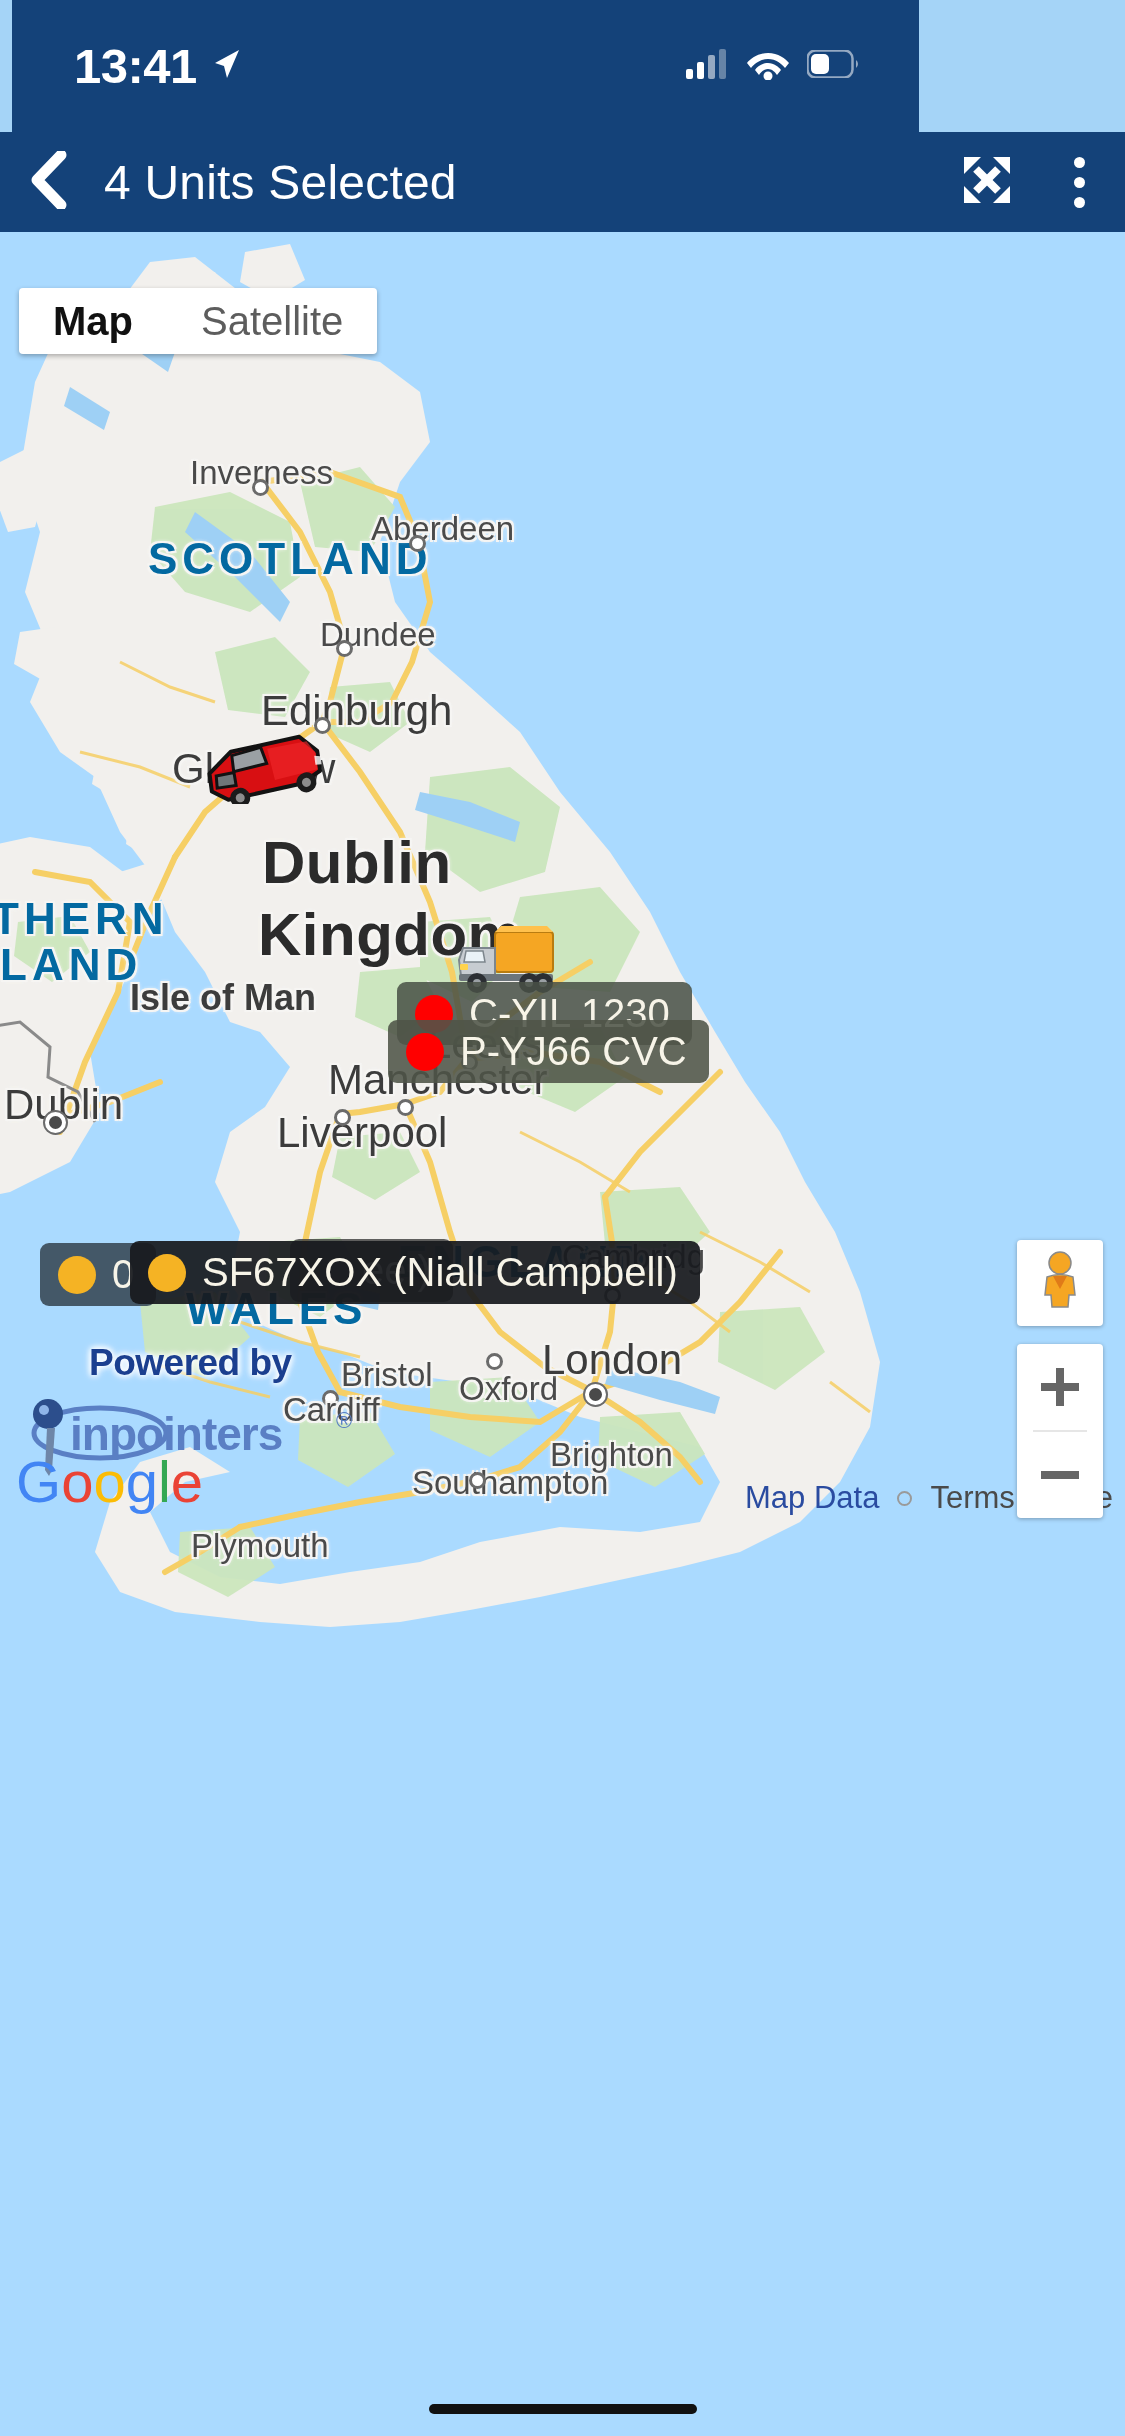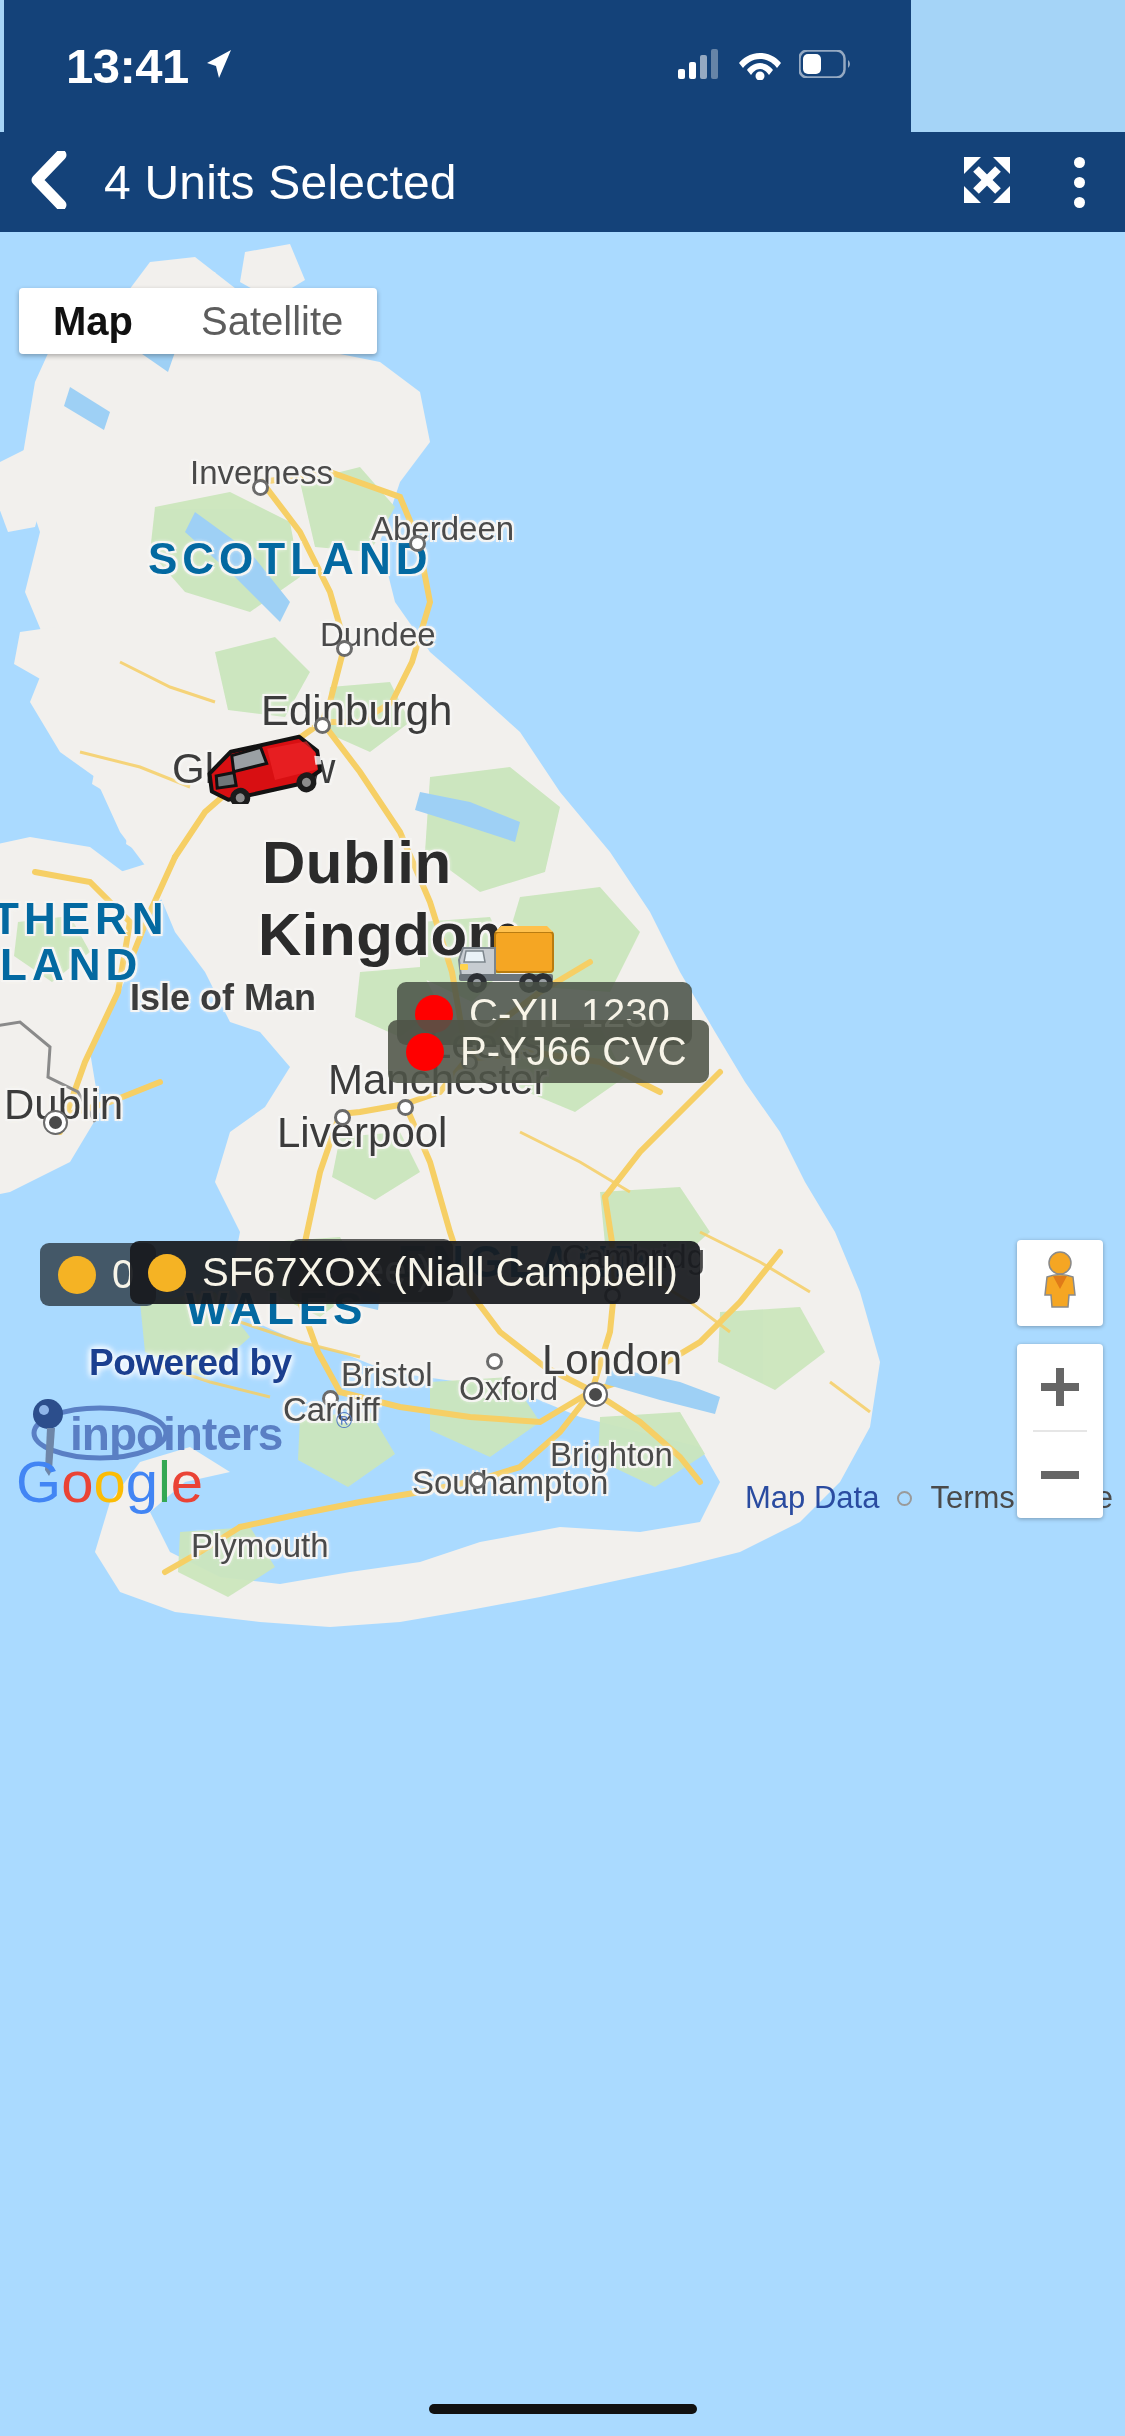--- a/index.html
+++ b/index.html
@@ -6,21 +6,21 @@
   * { margin:0; padding:0; box-sizing:border-box; }
   html,body { width:1125px; height:2436px; overflow:hidden; }
   body {
     font-family:"Liberation Sans", sans-serif;
     background:#a5d4f7;
     position:relative;
   }
 
   
   #status-bar {
-    position:absolute; left:4px; top:0; width:907px; height:132px;
+    position:absolute; left:12px; top:0; width:907px; height:132px;
     background:#144279;
     display:flex; align-items:center; justify-content:space-between;
     padding:0 60px 0 62px;
   }
   #status-left { display:flex; align-items:center; gap:14px; }
   #clock { color:#fff; font-size:49px; font-weight:600; letter-spacing:-0.5px; }
   .loc-arrow { display:block; }
   #status-right { display:flex; align-items:center; gap:18px; }
 
   

